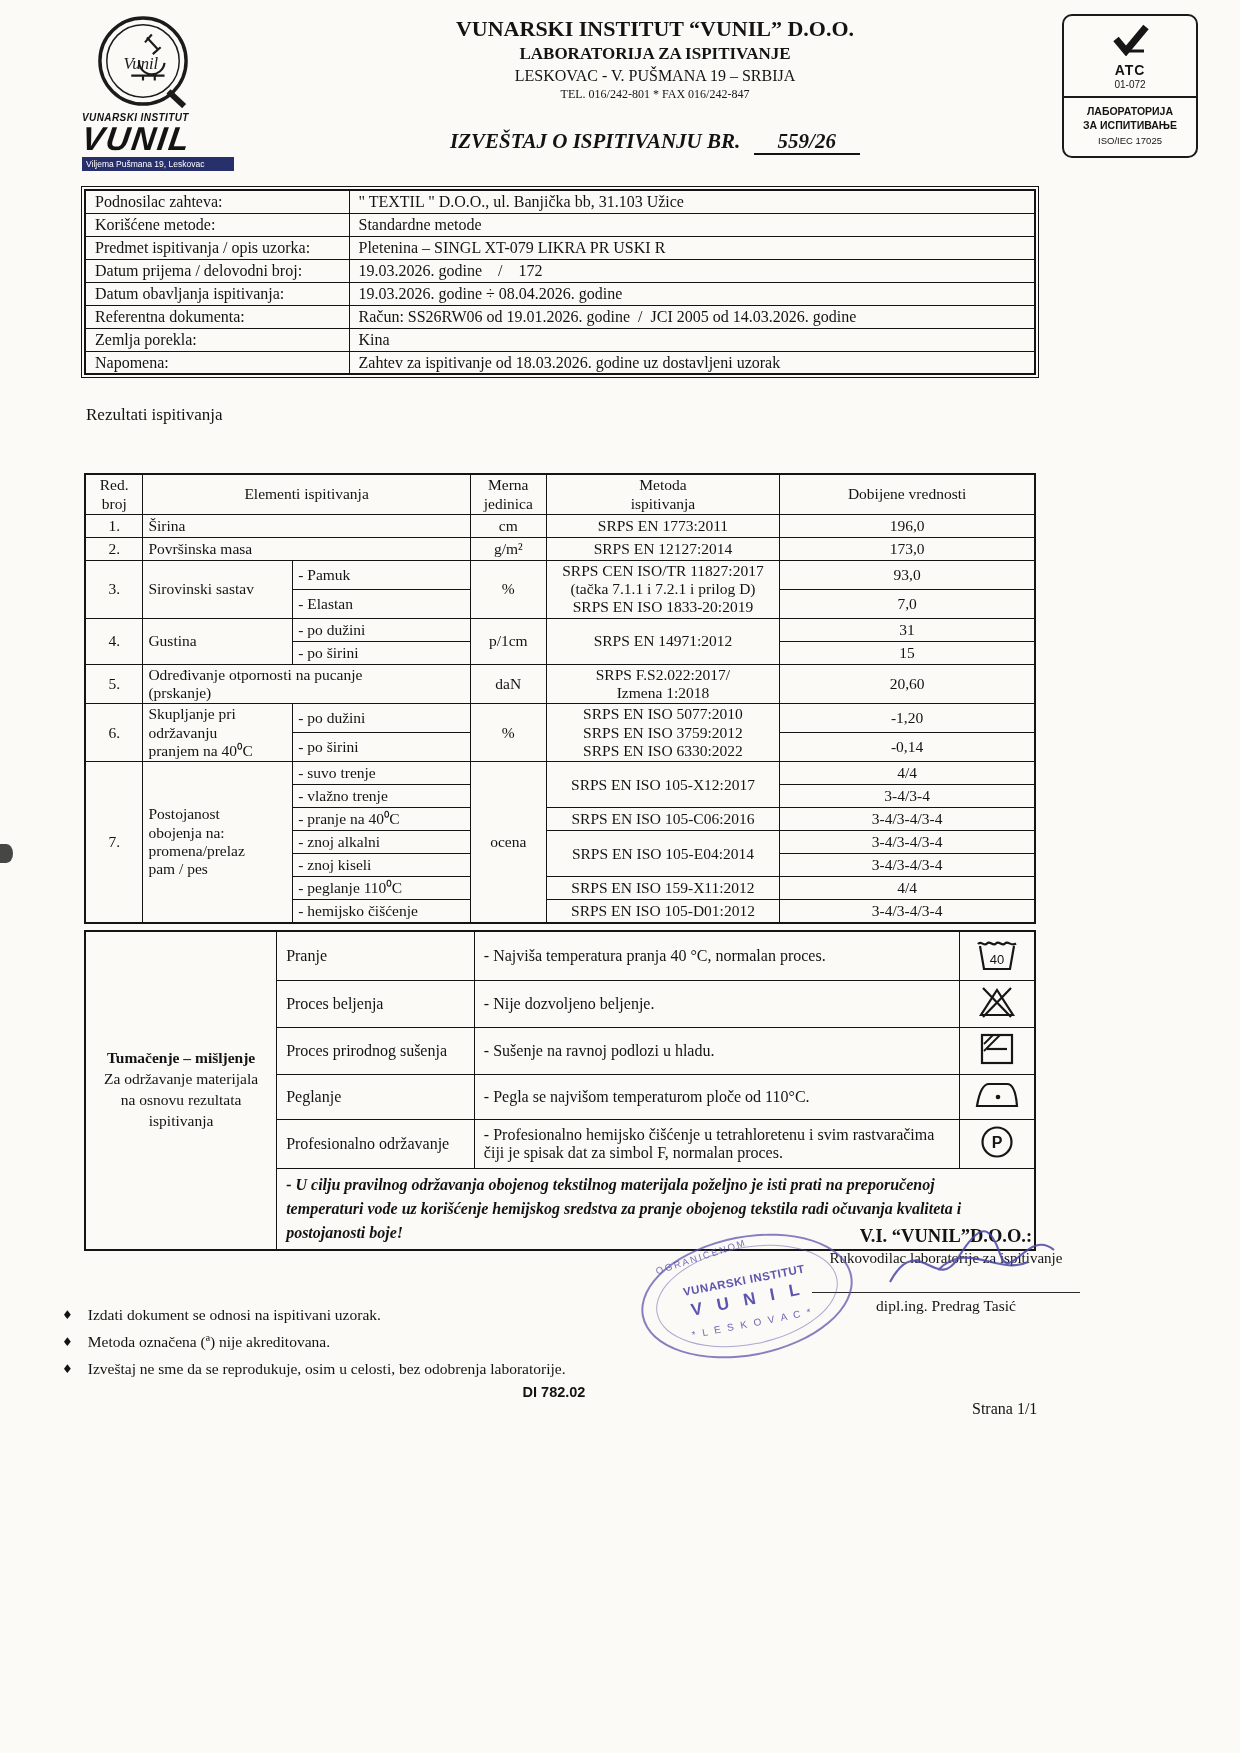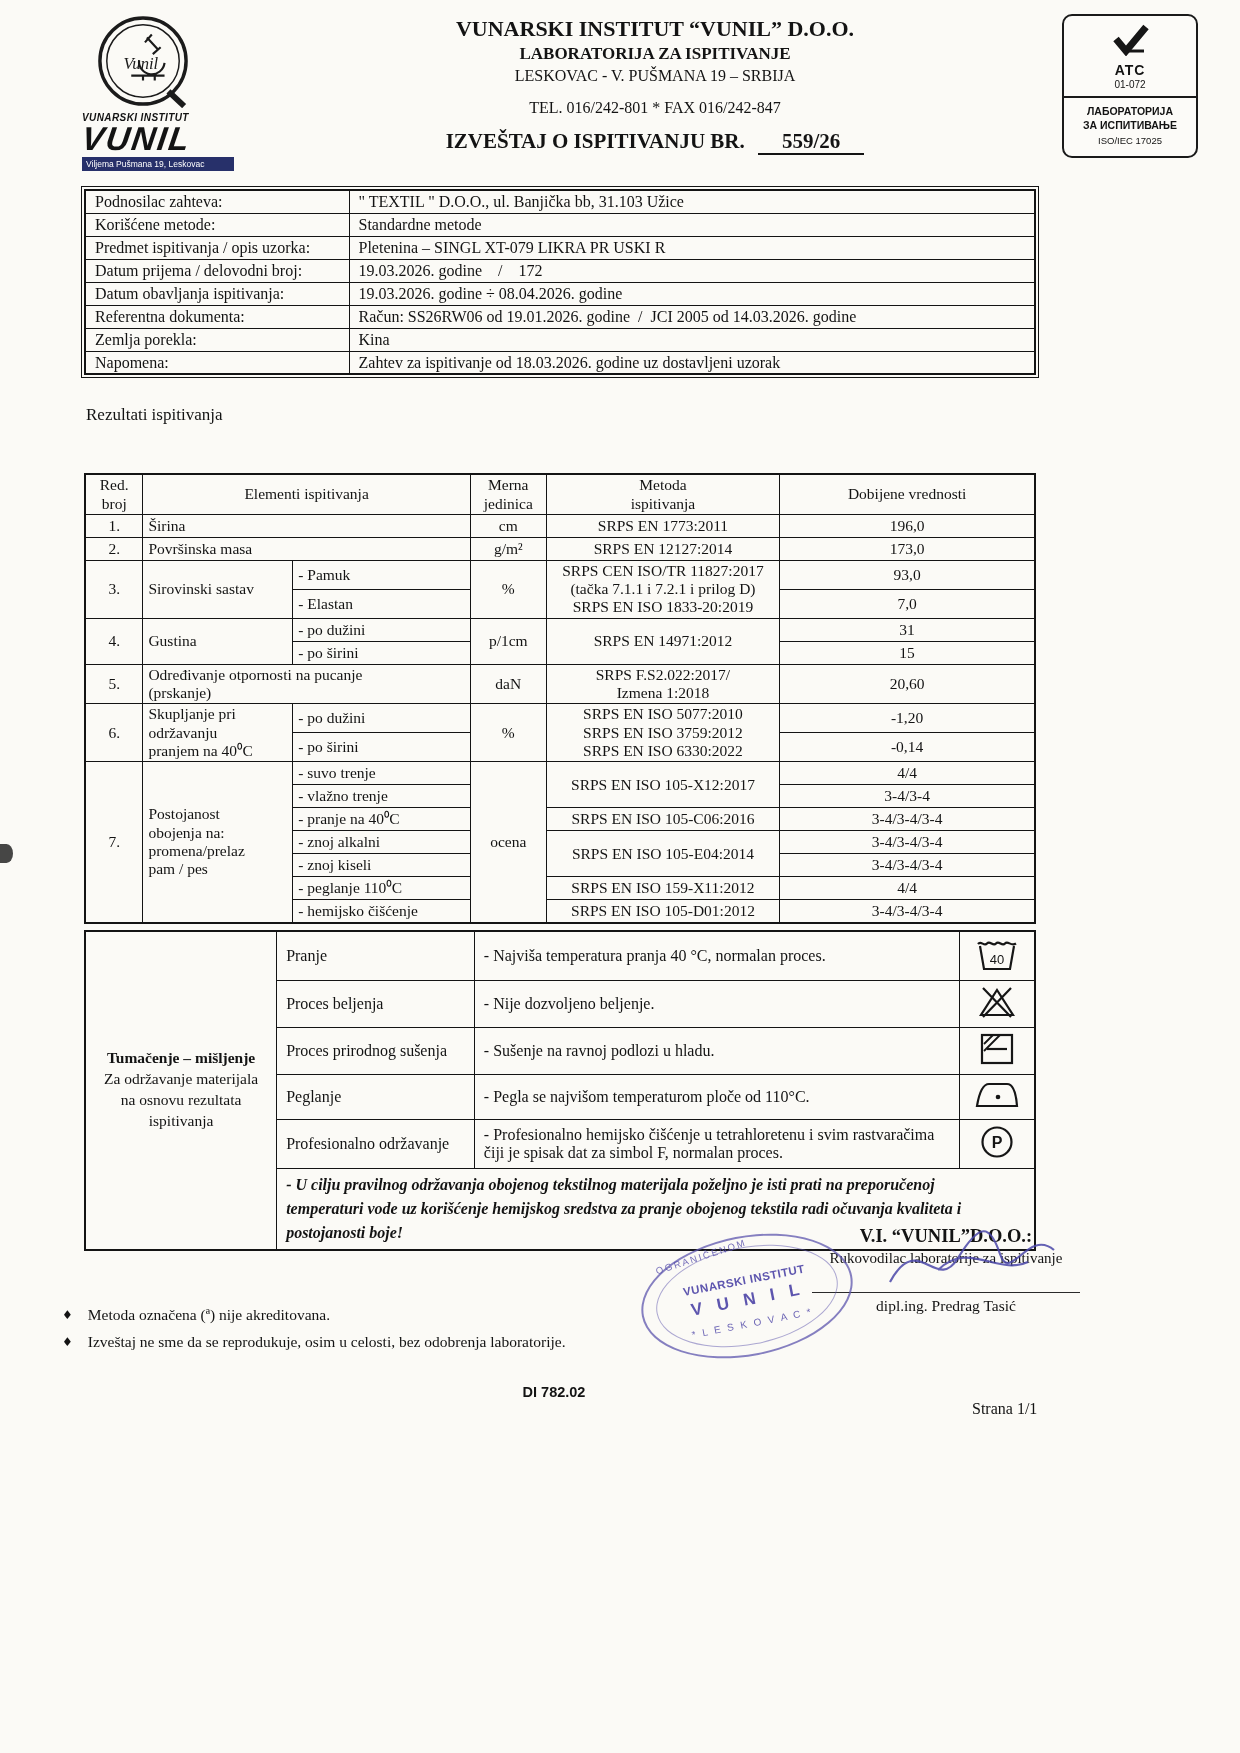--- a/index.html
+++ b/index.html
@@ -11,22 +11,22 @@
   .hdr{display:flex;padding:14px 42px 0 82px}
   .hdr-left{flex:0 0 172px;text-align:left}
   .emblem{width:94px;height:94px;margin-left:14px}
   .logo-line1{font-family:"Liberation Sans",sans-serif;font-size:10px;font-weight:bold;font-style:italic;letter-spacing:.4px;margin-top:4px}
   .logo-brand{font-family:"Liberation Sans",sans-serif;font-weight:bold;font-style:italic;font-size:33px;line-height:.95;letter-spacing:2px;transform:skewX(-8deg);transform-origin:left}
   .logo-line2{background:#27306a;color:#fff;font-family:"Liberation Sans",sans-serif;font-size:8.5px;padding:2px 4px;margin-top:3px;width:152px}
   .hdr-center{flex:1;text-align:center;padding-top:2px}
   .inst{font-size:22px;font-weight:bold}
   .lab{font-size:17px;font-weight:bold;margin-top:2px}
   .addr{font-size:16px;margin-top:3px}
-  .tel{font-size:16px;margin-top:14px}
-  .title-row{margin-top:12px;font-size:21px;font-weight:bold;white-space:nowrap}
+  .tel{font-size:12px;margin-top:2px}
+  .title-row{margin-top:27px;font-size:21px;font-weight:bold;font-style:italic;white-space:nowrap}
   .title-num{border-bottom:2px solid #131313;padding:0 24px;margin-left:8px}
   .hdr-right{flex:0 0 136px;margin-left:6px}
   .cert-box{border:2.5px solid #1a1a1a;border-radius:10px;overflow:hidden;text-align:center;font-family:"Liberation Sans",sans-serif;background:#fcfbf8}
   .cert-top{padding:8px 4px 6px;border-bottom:2px solid #1a1a1a}
   .atc-name{font-weight:bold;font-size:14px;letter-spacing:1px;margin-top:2px}
   .atc-code{font-size:10px;margin-top:1px}
   .cert-bottom{padding:7px 3px 8px;font-size:10.5px;font-weight:bold;line-height:1.3}
   .cert-iso{font-weight:normal;font-size:9.5px;margin-top:3px}
 
   
@@ -408,20 +408,23 @@
     <div class="stamp-ring"></div>
     <div class="stamp-ring2"></div>
     <div class="stamp-arc">OGRANIČENOM</div>
     <div class="stamp-l1">VUNARSKI INSTITUT</div>
     <div class="stamp-l2">V U N I L</div>
     <div class="stamp-l3">* L E S K O V A C *</div>
   </div>
 
   <div class="bullets">
     <div class="bullet-row">
+      <span class="bl">♦</span><span>Izdati dokument se odnosi na ispitivani uzorak.</span>
+    </div>
+    <div class="bullet-row">
       <span class="bl">♦</span><span>Metoda označena (ª) nije akreditovana.</span>
     </div>
     <div class="bullet-row">
       <span class="bl">♦</span><span>Izveštaj ne sme da se reprodukuje, osim u celosti, bez odobrenja laboratorije.</span>
     </div>
   </div>
 
   <div class="di">DI 782.02</div>
   <div class="page-num">Strana 1/1</div>
 

